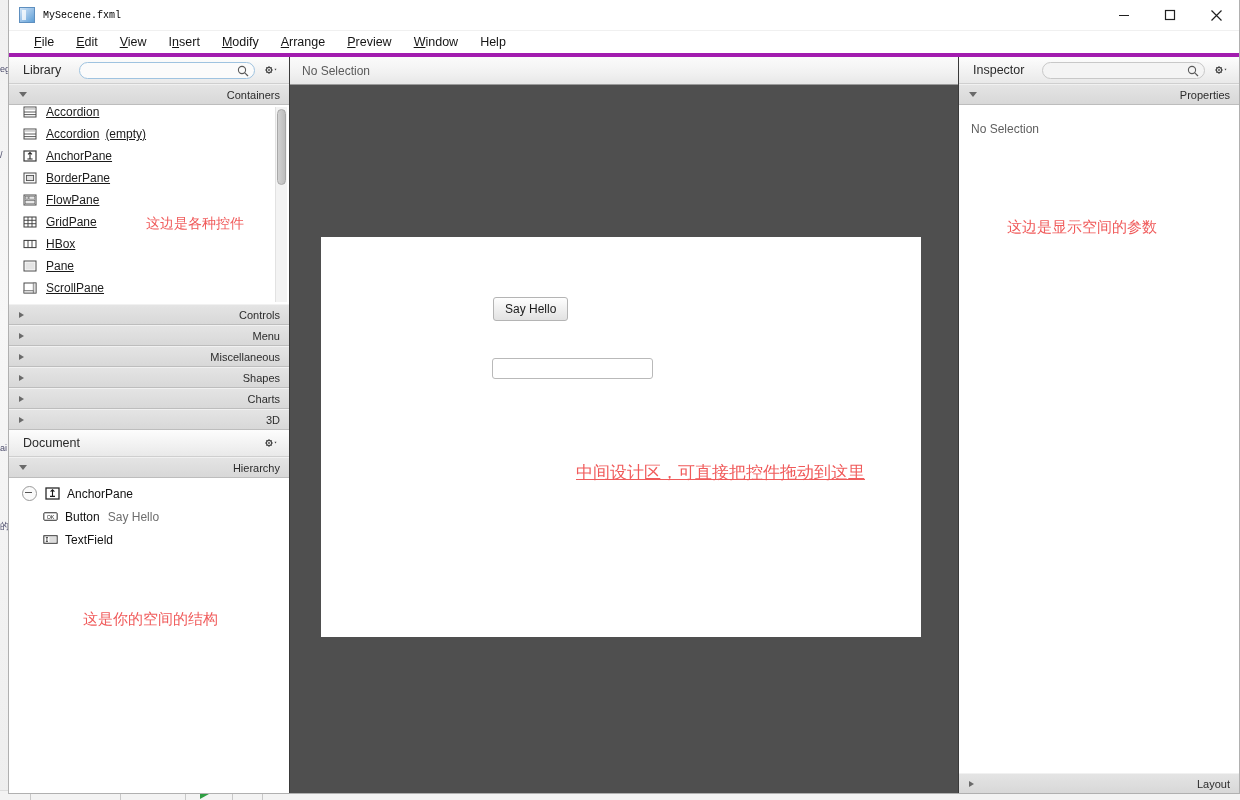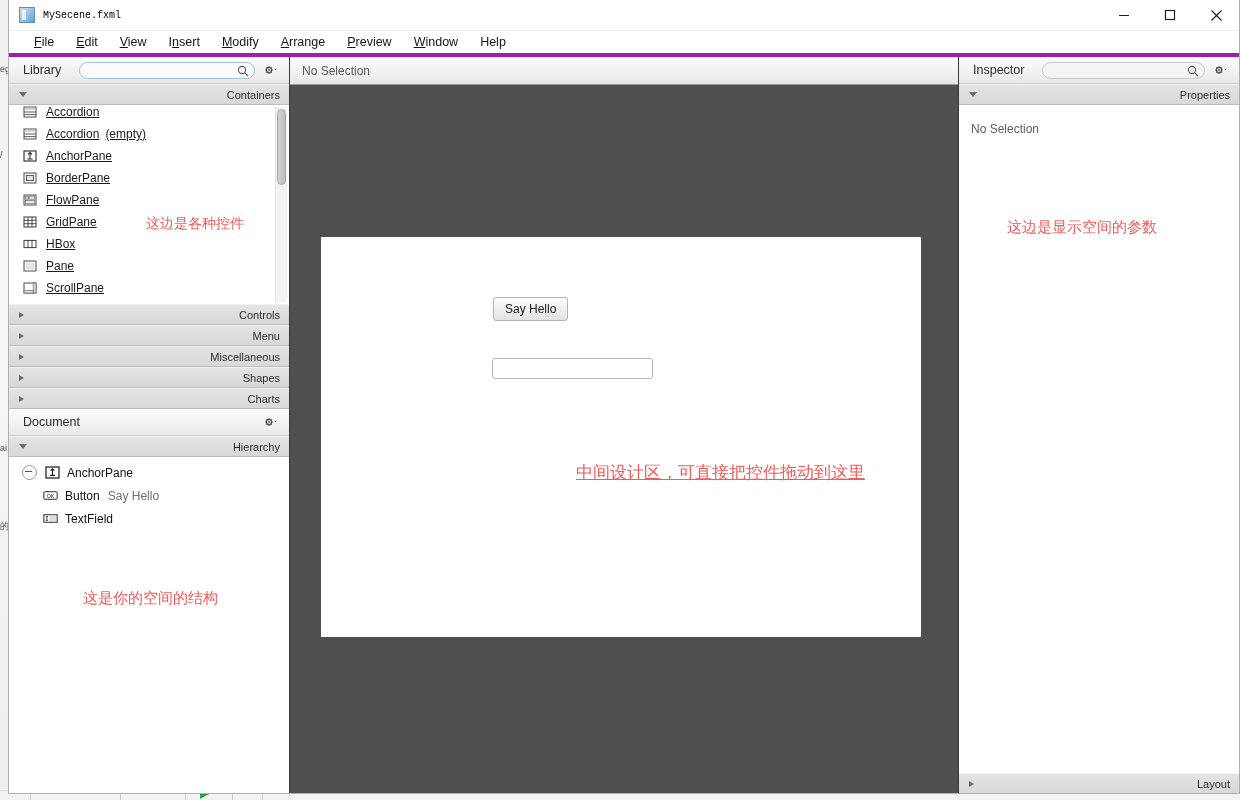--- a/index.html
+++ b/index.html
@@ -603,20 +603,24 @@
         <div class="sec-label">Miscellaneous</div>
       </div>
       <div class="section-row">
         <div class="tri"></div>
         <div class="sec-label">Shapes</div>
       </div>
       <div class="section-row">
         <div class="tri"></div>
         <div class="sec-label">Charts</div>
       </div>
+      <div class="section-row">
+        <div class="tri"></div>
+        <div class="sec-label">3D</div>
+      </div>
 
       <div id="doc-panel">
         <div class="panel-titlebar">
           <div class="panel-name">Document</div>
           <div style="flex:1"></div>
           <div class="gear-btn">
             <svg width="14" height="12" viewBox="0 0 14 12">
               <circle cx="5" cy="6" r="2.6" fill="none" stroke="#444" stroke-width="1.1"></circle>
               <circle cx="5" cy="6" r="0.9" fill="#444"></circle>
               <path d="M5 2.2v1 M5 8.8v1 M1.2 6h1 M7.8 6h1 M2.4 3.4l.7.7 M6.9 7.9l.7.7 M7.6 3.4l-.7.7 M3.1 7.9l-.7.7" stroke="#444" stroke-width="1" fill="none"></path>

